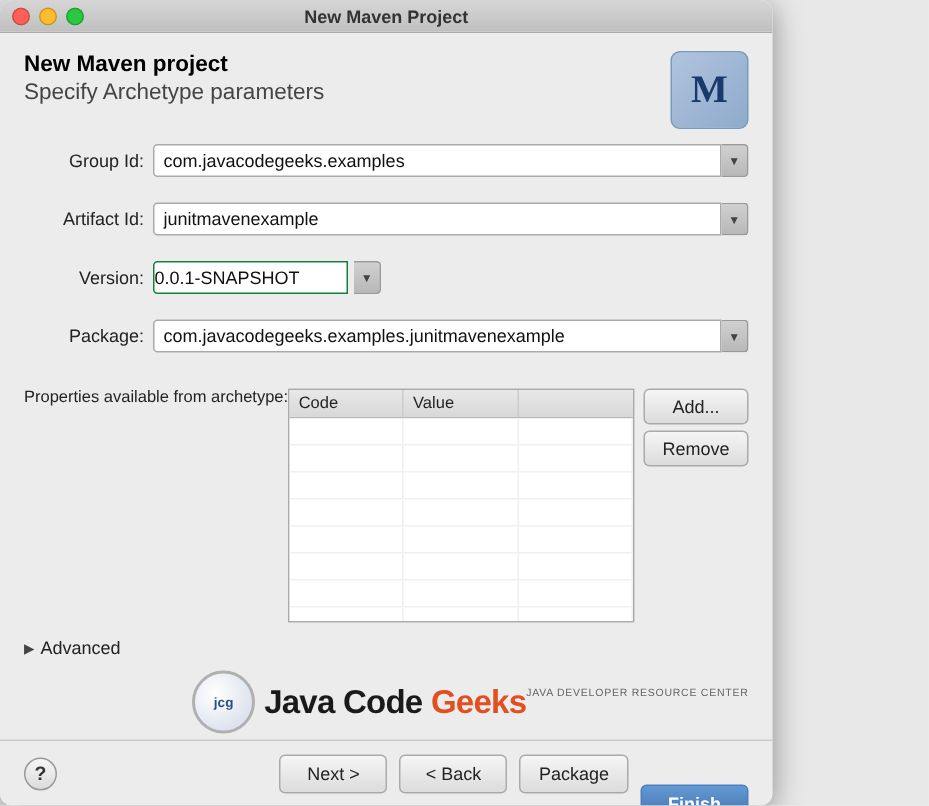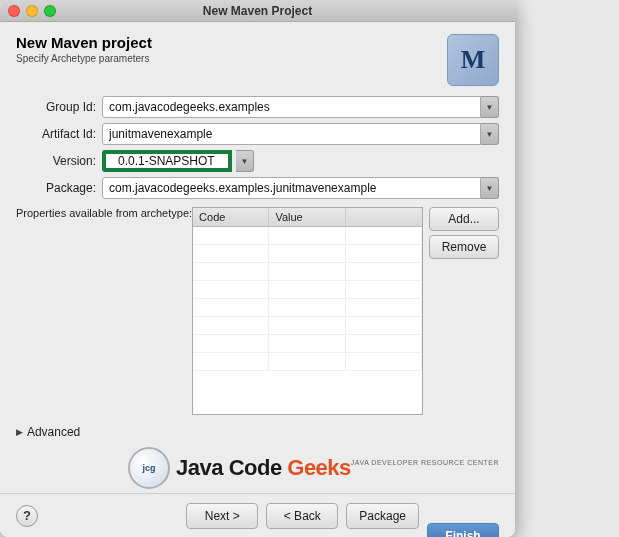--- a/index.html
+++ b/index.html
@@ -67,61 +67,61 @@
       align-items: flex-start;
       justify-content: space-between;
       margin-bottom: 10px;
     }
     .header-text h1 {
       font-size: 15px;
       font-weight: bold;
       color: #000;
     }
     .header-text p {
-      font-size: 10px;
+      font-size: 15px;
       color: #444;
       margin-top: 2px;
     }
     .maven-icon {
       width: 52px;
       height: 52px;
       background: linear-gradient(135deg, #b0c4de, #8faacc);
       border-radius: 6px;
       display: flex;
       align-items: center;
       justify-content: center;
       font-size: 26px;
       font-weight: bold;
       color: #1a3a6b;
       border: 1px solid #7a9ab8;
       font-family: Georgia, serif;
     }
     .form-grid {
       display: grid;
       grid-template-columns: 80px 1fr;
-      gap: 5px 6px;
-      align-items: center;
-      margin-bottom: 8px;
+      gap: 17px 6px;
+      align-items: center;
+      margin-bottom: 24px;
     }
     .form-label {
       text-align: right;
       color: #222;
       font-size: 12px;
     }
     .version-row {
       display: flex;
       align-items: center;
       gap: 4px;
     }
     .version-field {
       width: 130px;
       height: 22px;
-      border: 4px solid #15803d;
+      border: 1px solid #15803d;
       border-radius: 3px 0 0 3px;
-      padding: 0 12px;
+      padding: 0 0;
       font-size: 12px;
       background: white;
       color: #111;
       outline: none;
     }
     .version-dropdown {
       width: 18px;
       height: 22px;
       background: linear-gradient(to bottom, #d0d0d0, #b8b8b8);
       border: 1px solid #999;

